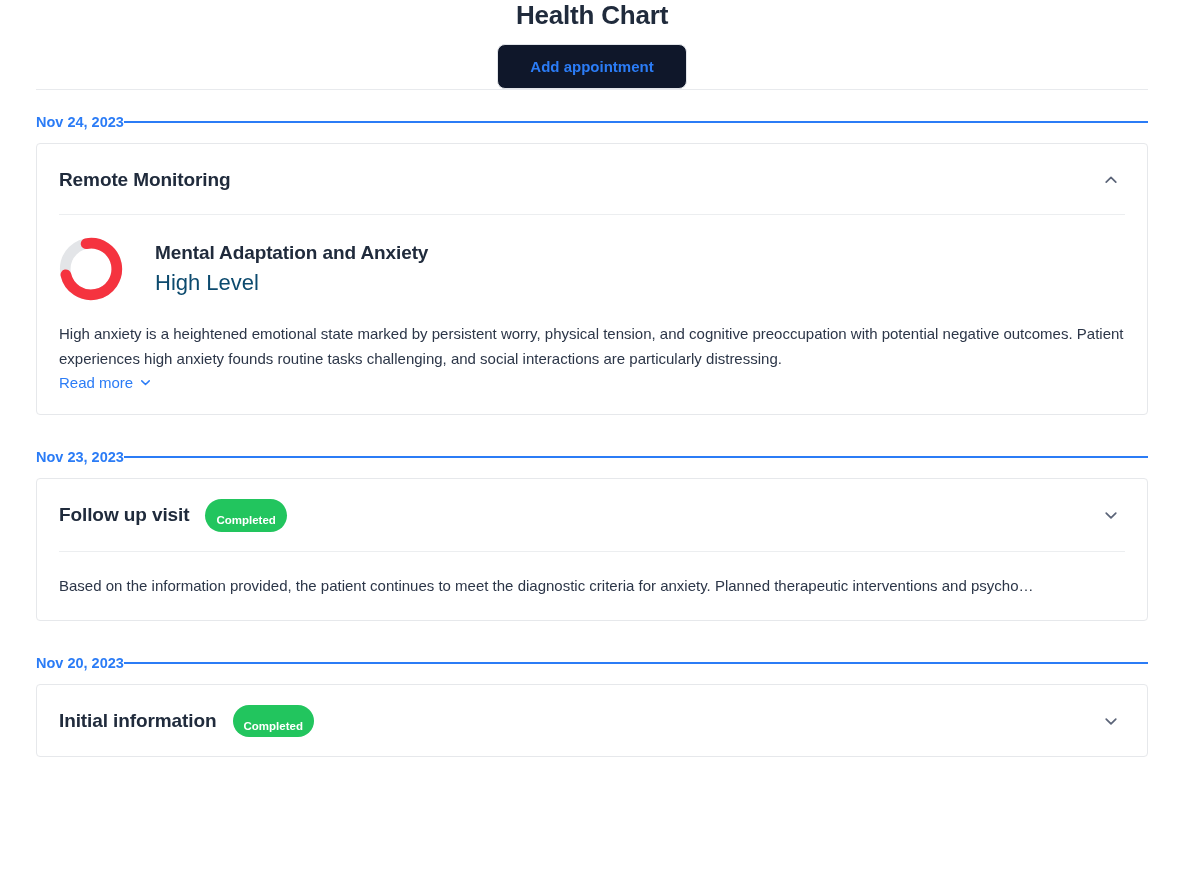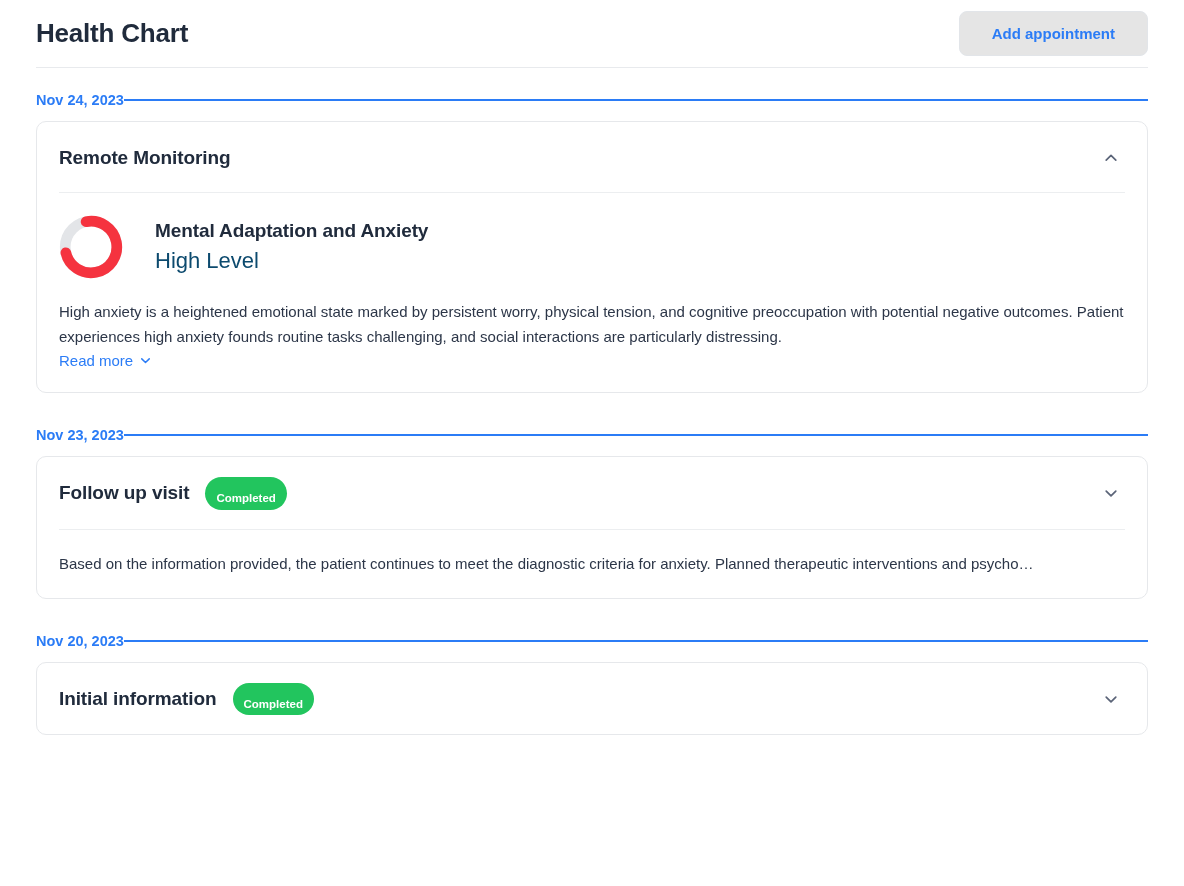--- a/index.html
+++ b/index.html
@@ -15,37 +15,38 @@
   .page {
     width: 1184px;
     height: 886px;
     padding: 0 36px;
     position: relative;
     overflow: hidden;
   }
 
   
   .page-header {
-    height: 68px;
+    height: 90px;
     display: flex;
     align-items: center;
     justify-content: space-between;
     border-bottom: 1px solid #e8eaed;
+    flex-direction: column;
   }
 
   .page-title {
     font-size: 26px;
     font-weight: 700;
     color: #202b3c;
     letter-spacing: -0.2px;
   }
 
   .add-appointment-btn {
     border: 1px solid #e2e5e9;
-    background: #e5e5e5;
+    background: #0f172a;
     border-radius: 8px;
     color: #2b7cf6;
     font-size: 15px;
     font-weight: 600;
     font-family: "Liberation Sans", sans-serif;
     padding: 14px 32px;
     cursor: pointer;
     line-height: 1;
     white-space: nowrap;
   }
@@ -68,21 +69,21 @@
 
   .date-line {
     flex: 1;
     height: 2px;
     background: #2b7cf6;
   }
 
   
   .card {
     border: 1px solid #e6e8eb;
-    border-radius: 10px;
+    border-radius: 4px;
     background: #ffffff;
     padding: 0 22px;
   }
 
   .card-header {
     display: flex;
     align-items: center;
     min-height: 70px;
     padding: 20px 0 19px 0;
   }

